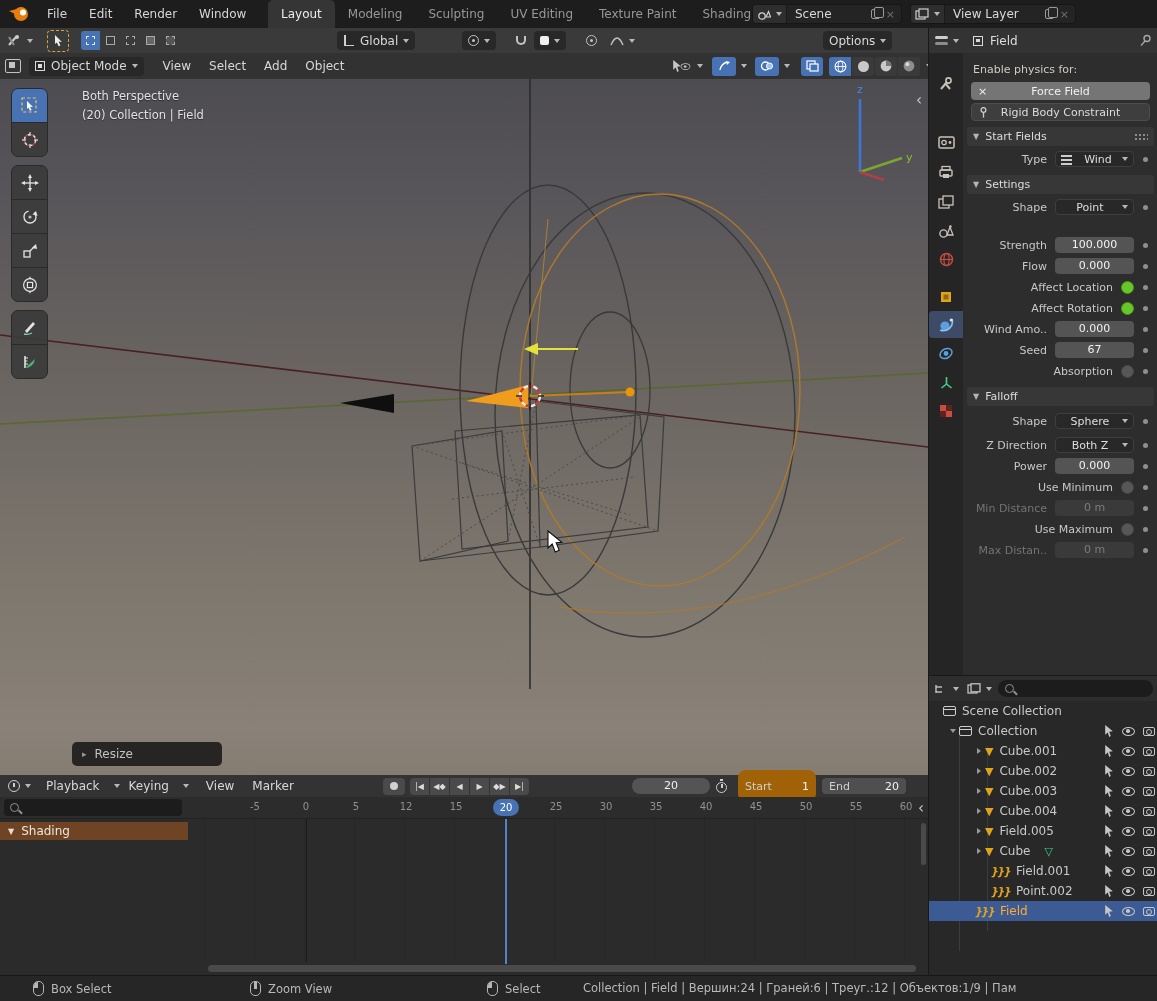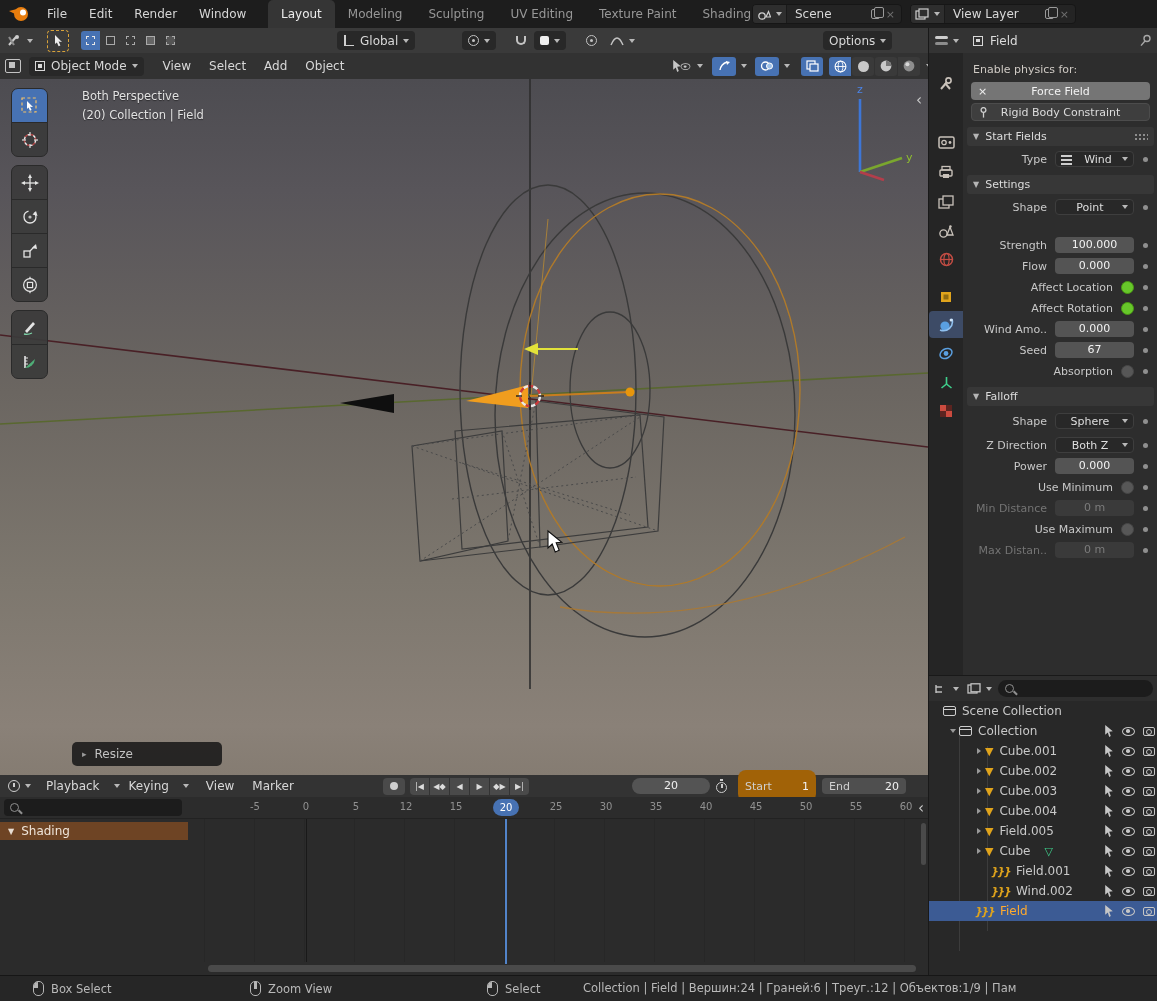--- a/index.html
+++ b/index.html
@@ -761,21 +761,21 @@
       <span class="i-force">}}}</span>
       <span class="lbl">Field.001</span>
       <span class="rico">
           <span class="i-ptr"></span>
           <span class="i-eye"></span>
           <span class="i-cam"></span>
         </span>
     </div>
     <div class="orow" style="padding-left:62px">
       <span class="i-force">}}}</span>
-      <span class="lbl">Wind.002</span>
+      <span class="lbl">Point.002</span>
       <span class="rico">
           <span class="i-ptr"></span>
           <span class="i-eye"></span>
           <span class="i-cam"></span>
         </span>
     </div>
     <div class="orow sel" style="padding-left:46px">
       <span class="i-force">}}}</span>
       <span class="lbl">Field</span>
       <span class="rico">

